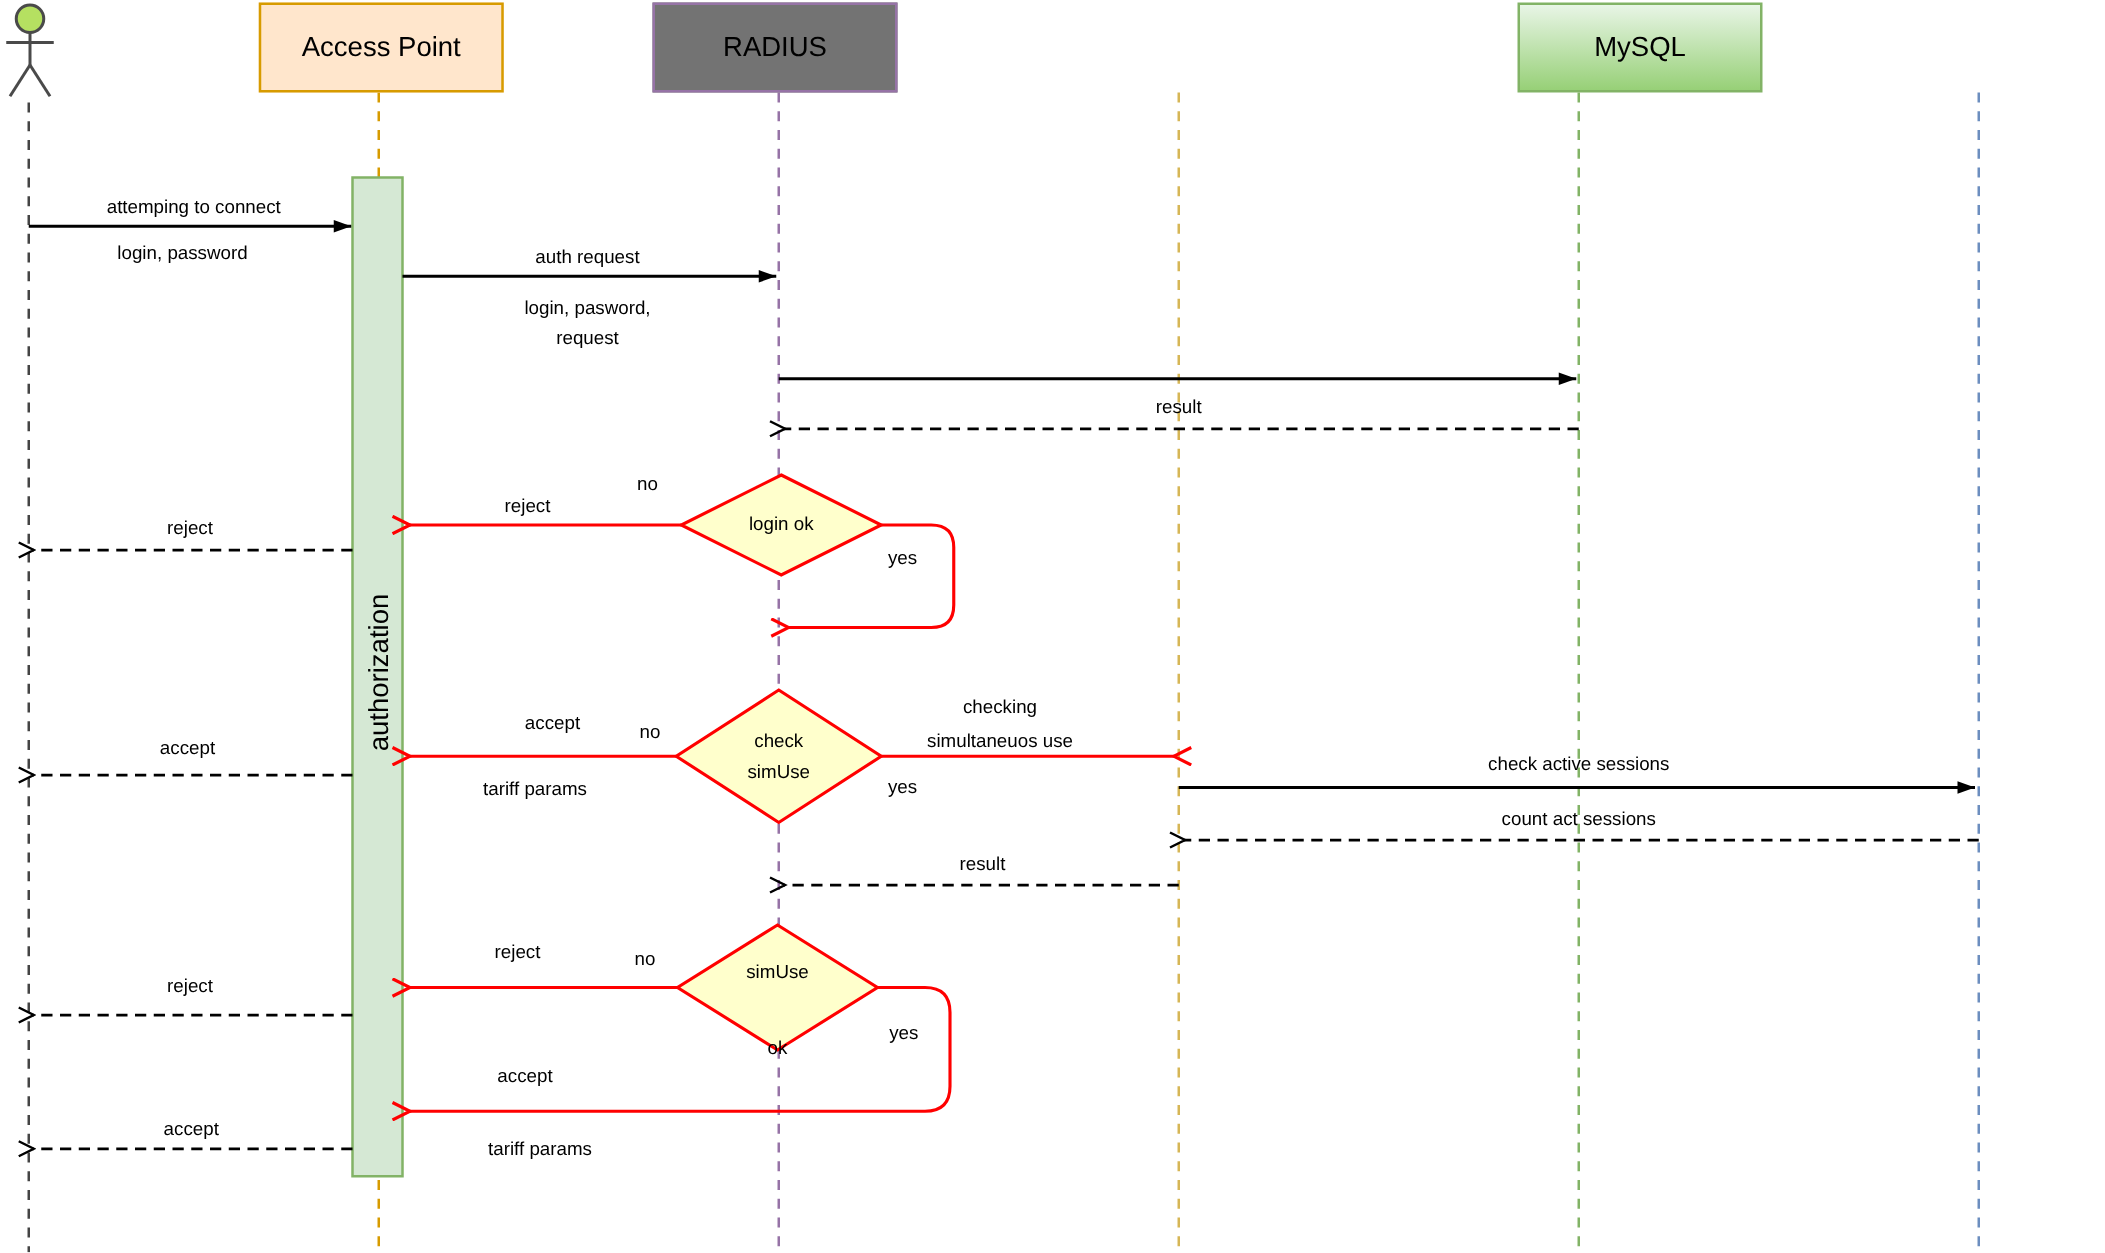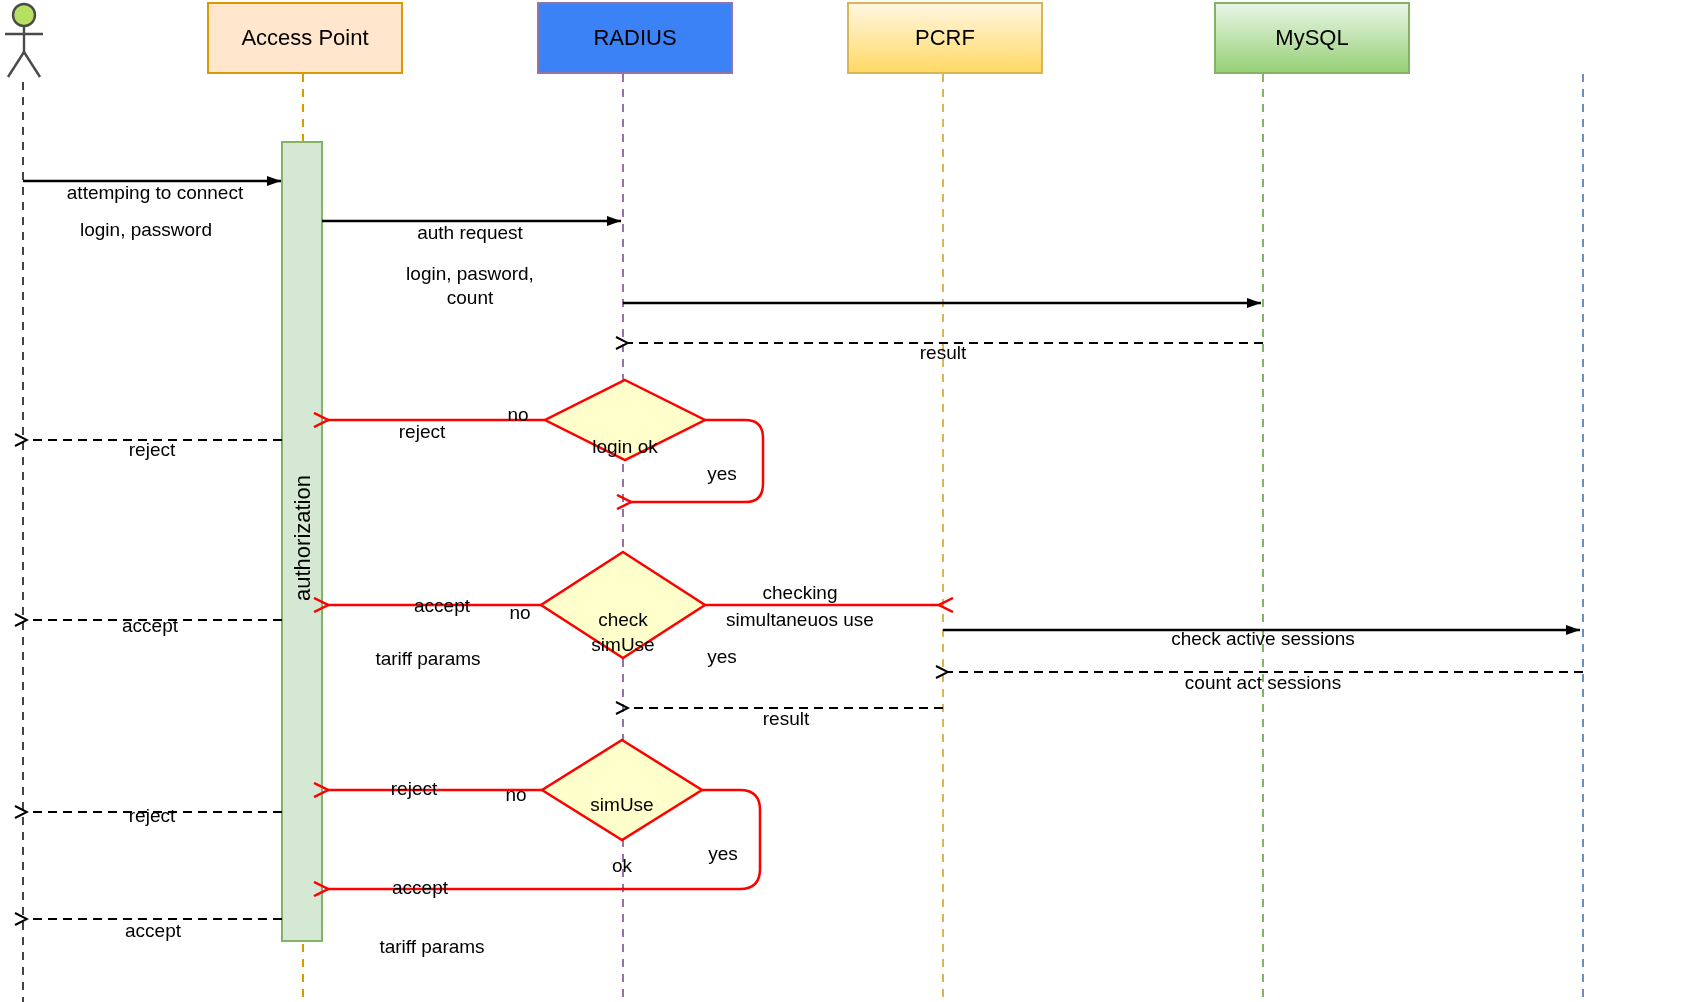--- a/index.html
+++ b/index.html
@@ -7,27 +7,27 @@
     position:relative;width:1684px;height:1002px;background:#ffffff;overflow:hidden;
     font-family:"Liberation Sans",sans-serif;color:#000;
   }
   #overlay{position:absolute;left:0;top:0;width:1684px;height:1002px;}
   .pbox{
     position:absolute;top:2px;width:192px;height:68px;border:2px solid #be185d;
     display:flex;align-items:center;justify-content:center;
     font-size:22px;white-space:nowrap;
   }
   .pb0{left:207px;background:#ffe6cc;border-color:#d79b00;}
-  .pb1{left:537px;background:#3b82f6;border-color:#9673a6;}
+  .pb1{left:522px;background:#737373;border-color:#9673a6;}
   .pb2{left:847px;background:linear-gradient(#fff7e0,#ffd966);border-color:#d6b656;}
   .pb3{left:1167px;background:linear-gradient(#e8f5e6,#97d077);border-color:#82b366;margin-left:47px;}
   .pb4{left:1487px;background:linear-gradient(#e7f0fc,#7ea6e0);border-color:#6c8ebf;}
   .lbl{
     position:absolute;transform:translate(-50%,-50%);
-    white-space:nowrap;font-size:19px;line-height:1.15;text-align:center;margin-top:27px;
+    white-space:nowrap;font-size:15px;line-height:1.15;text-align:center;
   }
   .actlabel{
     position:absolute;left:303px;top:538px;transform:translate(-50%,-50%) rotate(-90deg);
     font-size:22px;white-space:nowrap;
   }
 </style>
 </head>
 <body>
 
 <div id="diagram">
@@ -82,31 +82,30 @@
     <line x1="542" y1="790" x2="327" y2="790" stroke="#ff0000" stroke-width="2.5" marker-end="url(#ah-open-red)"></line>
     <path d="M702,790 H740 Q760,790 760,810 V869 Q760,889 740,889 H327" fill="none" stroke="#ff0000" stroke-width="2.5" marker-end="url(#ah-open-red)"></path>
 
     <polygon points="625,380 705,420 625,460 545,420" fill="#ffffcc" stroke="#ff0000" stroke-width="2.5"></polygon>
     <polygon points="623,552 705,605 623,658 541,605" fill="#ffffcc" stroke="#ff0000" stroke-width="2.5"></polygon>
     <polygon points="622,740 702,790 622,840 542,790" fill="#ffffcc" stroke="#ff0000" stroke-width="2.5"></polygon>
   </svg>
 
   <div class="pbox pb0">Access Point</div>
   <div class="pbox pb1">RADIUS</div>
-  <div class="pbox pb2">PCRF</div>
   <div class="pbox pb3">MySQL</div>
 
   <div class="actlabel">authorization</div>
 
   <div class="lbl" style="left:155px;top:166px;">attemping to connect</div>
   <div class="lbl" style="left:146px;top:203px;">login, password</div>
 
   <div class="lbl" style="left:470px;top:206px;">auth request</div>
   <div class="lbl" style="left:470px;top:247px;">login, pasword,</div>
-  <div class="lbl" style="left:470px;top:271px;">count</div>
+  <div class="lbl" style="left:470px;top:271px;">request</div>
 
   <div class="lbl" style="left:943px;top:326px;">result</div>
 
   <div class="lbl" style="left:518px;top:388px;">no</div>
   <div class="lbl" style="left:422px;top:405px;">reject</div>
   <div class="lbl" style="left:625px;top:420px;">login ok</div>
   <div class="lbl" style="left:722px;top:447px;">yes</div>
   <div class="lbl" style="left:152px;top:423px;">reject</div>
 
   <div class="lbl" style="left:442px;top:579px;">accept</div>

